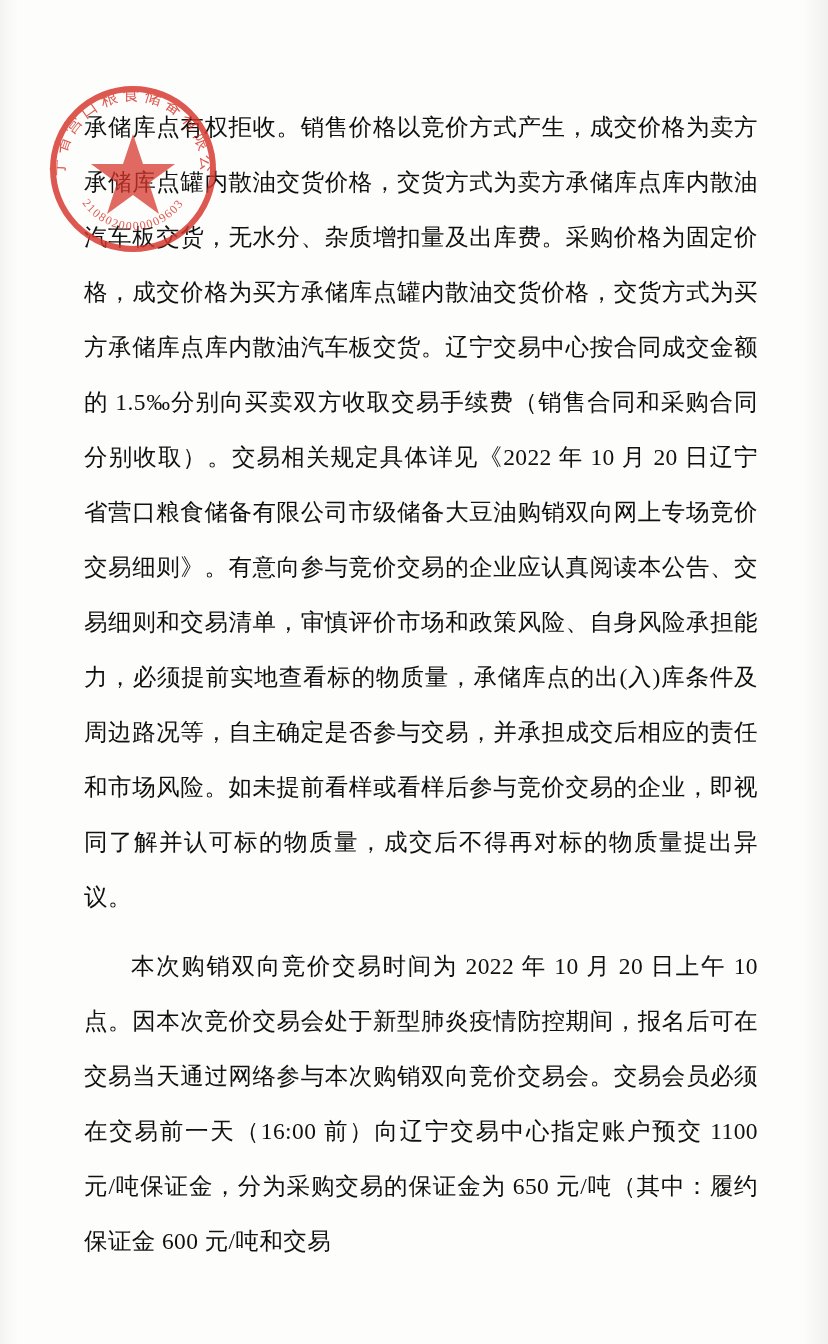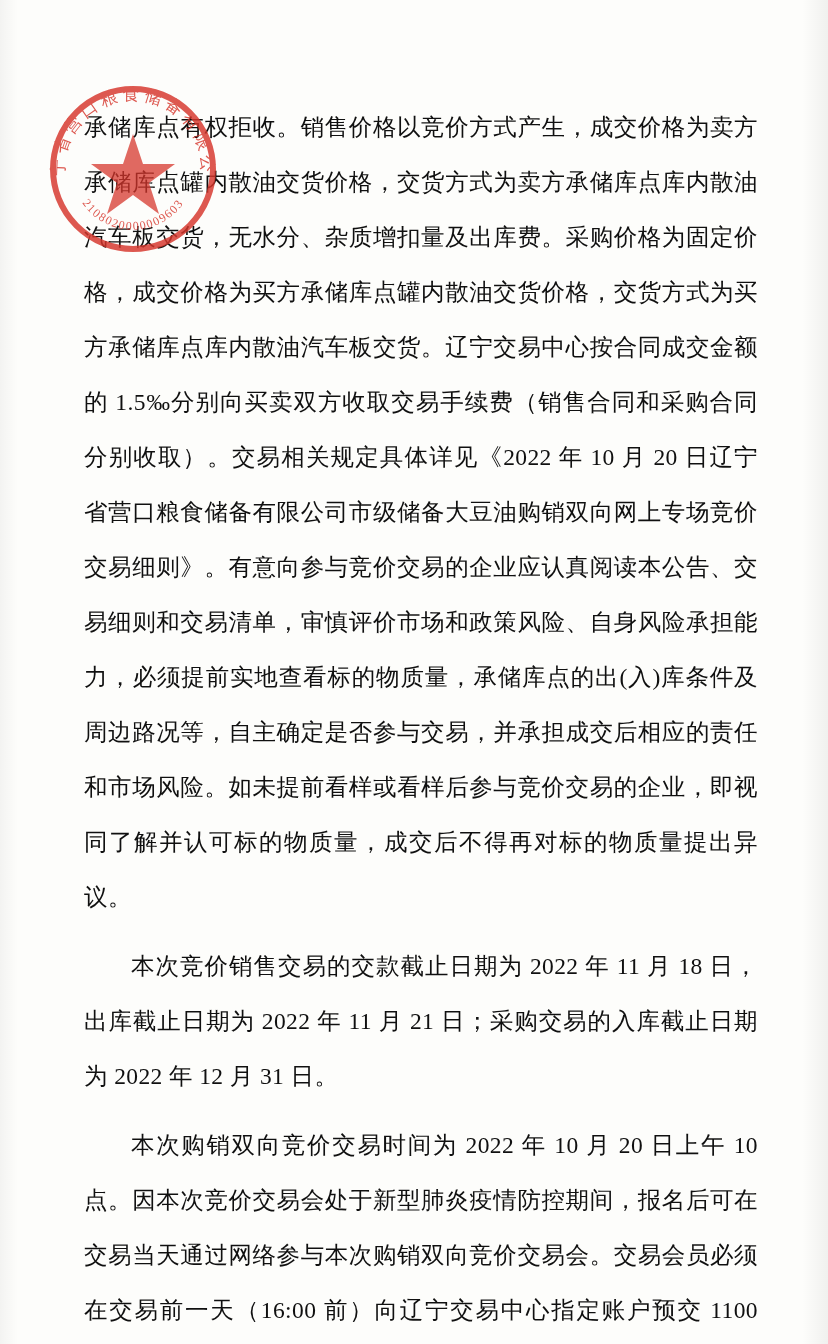--- a/index.html
+++ b/index.html
@@ -97,17 +97,16 @@
         <textPath href="#sealArc" startOffset="50%" text-anchor="middle">辽宁省营口粮食储备有限公司</textPath>
       </text>
       <text class="seal-text" font-size="12" letter-spacing="1.5">
         <textPath href="#sealArcBottom" startOffset="50%" text-anchor="middle">2108020000009603</textPath>
       </text>
     </svg>
   </div>
 
   <div class="body-text">
     <p class="para">承储库点有权拒收。销售价格以竞价方式产生，成交价格为卖方承储库点罐内散油交货价格，交货方式为卖方承储库点库内散油汽车板交货，无水分、杂质增扣量及出库费。采购价格为固定价格，成交价格为买方承储库点罐内散油交货价格，交货方式为买方承储库点库内散油汽车板交货。辽宁交易中心按合同成交金额的 1.5‰分别向买卖双方收取交易手续费（销售合同和采购合同分别收取）。交易相关规定具体详见《2022 年 10 月 20 日辽宁省营口粮食储备有限公司市级储备大豆油购销双向网上专场竞价交易细则》。有意向参与竞价交易的企业应认真阅读本公告、交易细则和交易清单，审慎评价市场和政策风险、自身风险承担能力，必须提前实地查看标的物质量，承储库点的出(入)库条件及周边路况等，自主确定是否参与交易，并承担成交后相应的责任和市场风险。如未提前看样或看样后参与竞价交易的企业，即视同了解并认可标的物质量，成交后不得再对标的物质量提出异议。</p>
-    <p class="para indent">本次竞价销售交易的交款截止日期为 2022 年 11 月 18 日，出库截止日期为 2022 年 11 月 21 日；采购交易的入库截止日期为 2022 年 12 月 31 日。</p>
     <p class="para indent">本次购销双向竞价交易时间为 2022 年 10 月 20 日上午 10 点。因本次竞价交易会处于新型肺炎疫情防控期间，报名后可在交易当天通过网络参与本次购销双向竞价交易会。交易会员必须在交易前一天（16:00 前）向辽宁交易中心指定账户预交 1100 元/吨保证金，分为采购交易的保证金为 650 元/吨（其中：履约保证金 600 元/吨和交易</p>
   </div>
 
 </div>
 
 </body></html>

